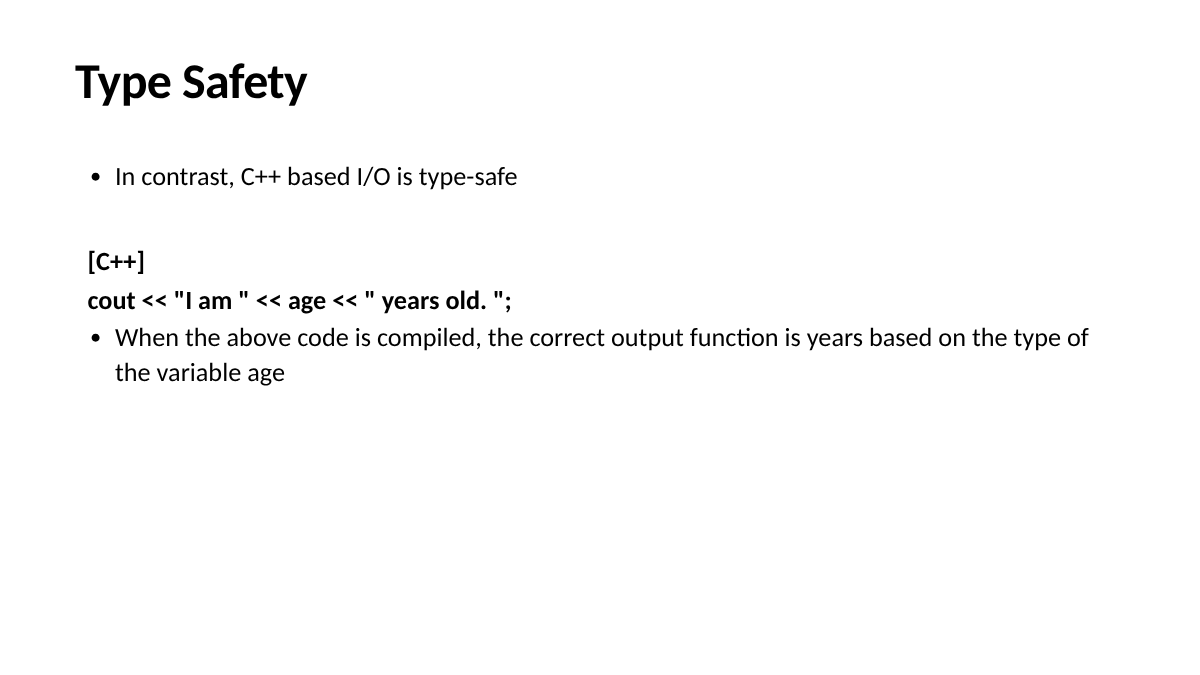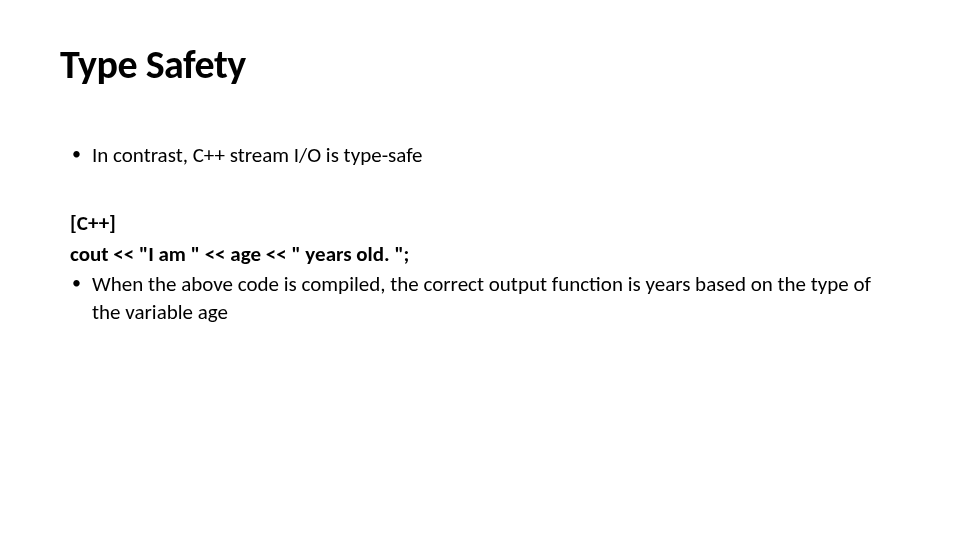--- a/index.html
+++ b/index.html
@@ -7,21 +7,21 @@
     width: 960px;
     height: 540px;
     background: #ffffff;
     font-family: Calibri, "Segoe UI", Arial, sans-serif;
     color: #000000;
     padding: 40px 60px 0 60px;
   }
   .title {
     font-size: 40px;
     font-weight: 700;
-    margin-bottom: 52px;
+    margin-bottom: 38px;
     letter-spacing: -0.5px;
   }
   .content {
     font-size: 21px;
     line-height: 1.35;
     padding-left: 10px;
   }
   .bullet-row {
     display: flex;
     align-items: flex-start;
@@ -50,21 +50,21 @@
 </style>
 </head>
 <body>
 
 <h1 class="title">Type Safety</h1>
 
 <div class="content">
 
   <div class="bullet-row">
     <div class="bullet-dot">•</div>
-    <div class="bullet-text">In contrast, C++ stream I/O is type-safe</div>
+    <div class="bullet-text">In contrast, C++ based I/O is type-safe</div>
   </div>
 
   <div class="gap"></div>
 
   <div class="code-line">[C++]</div>
   <div class="code-line">cout &lt;&lt; "I am " &lt;&lt; age &lt;&lt; " years old. ";</div>
 
   <div class="bullet-row">
     <div class="bullet-dot">•</div>
     <div class="bullet-text">When the above code is compiled, the correct output function is years based on the type of the variable age</div>

